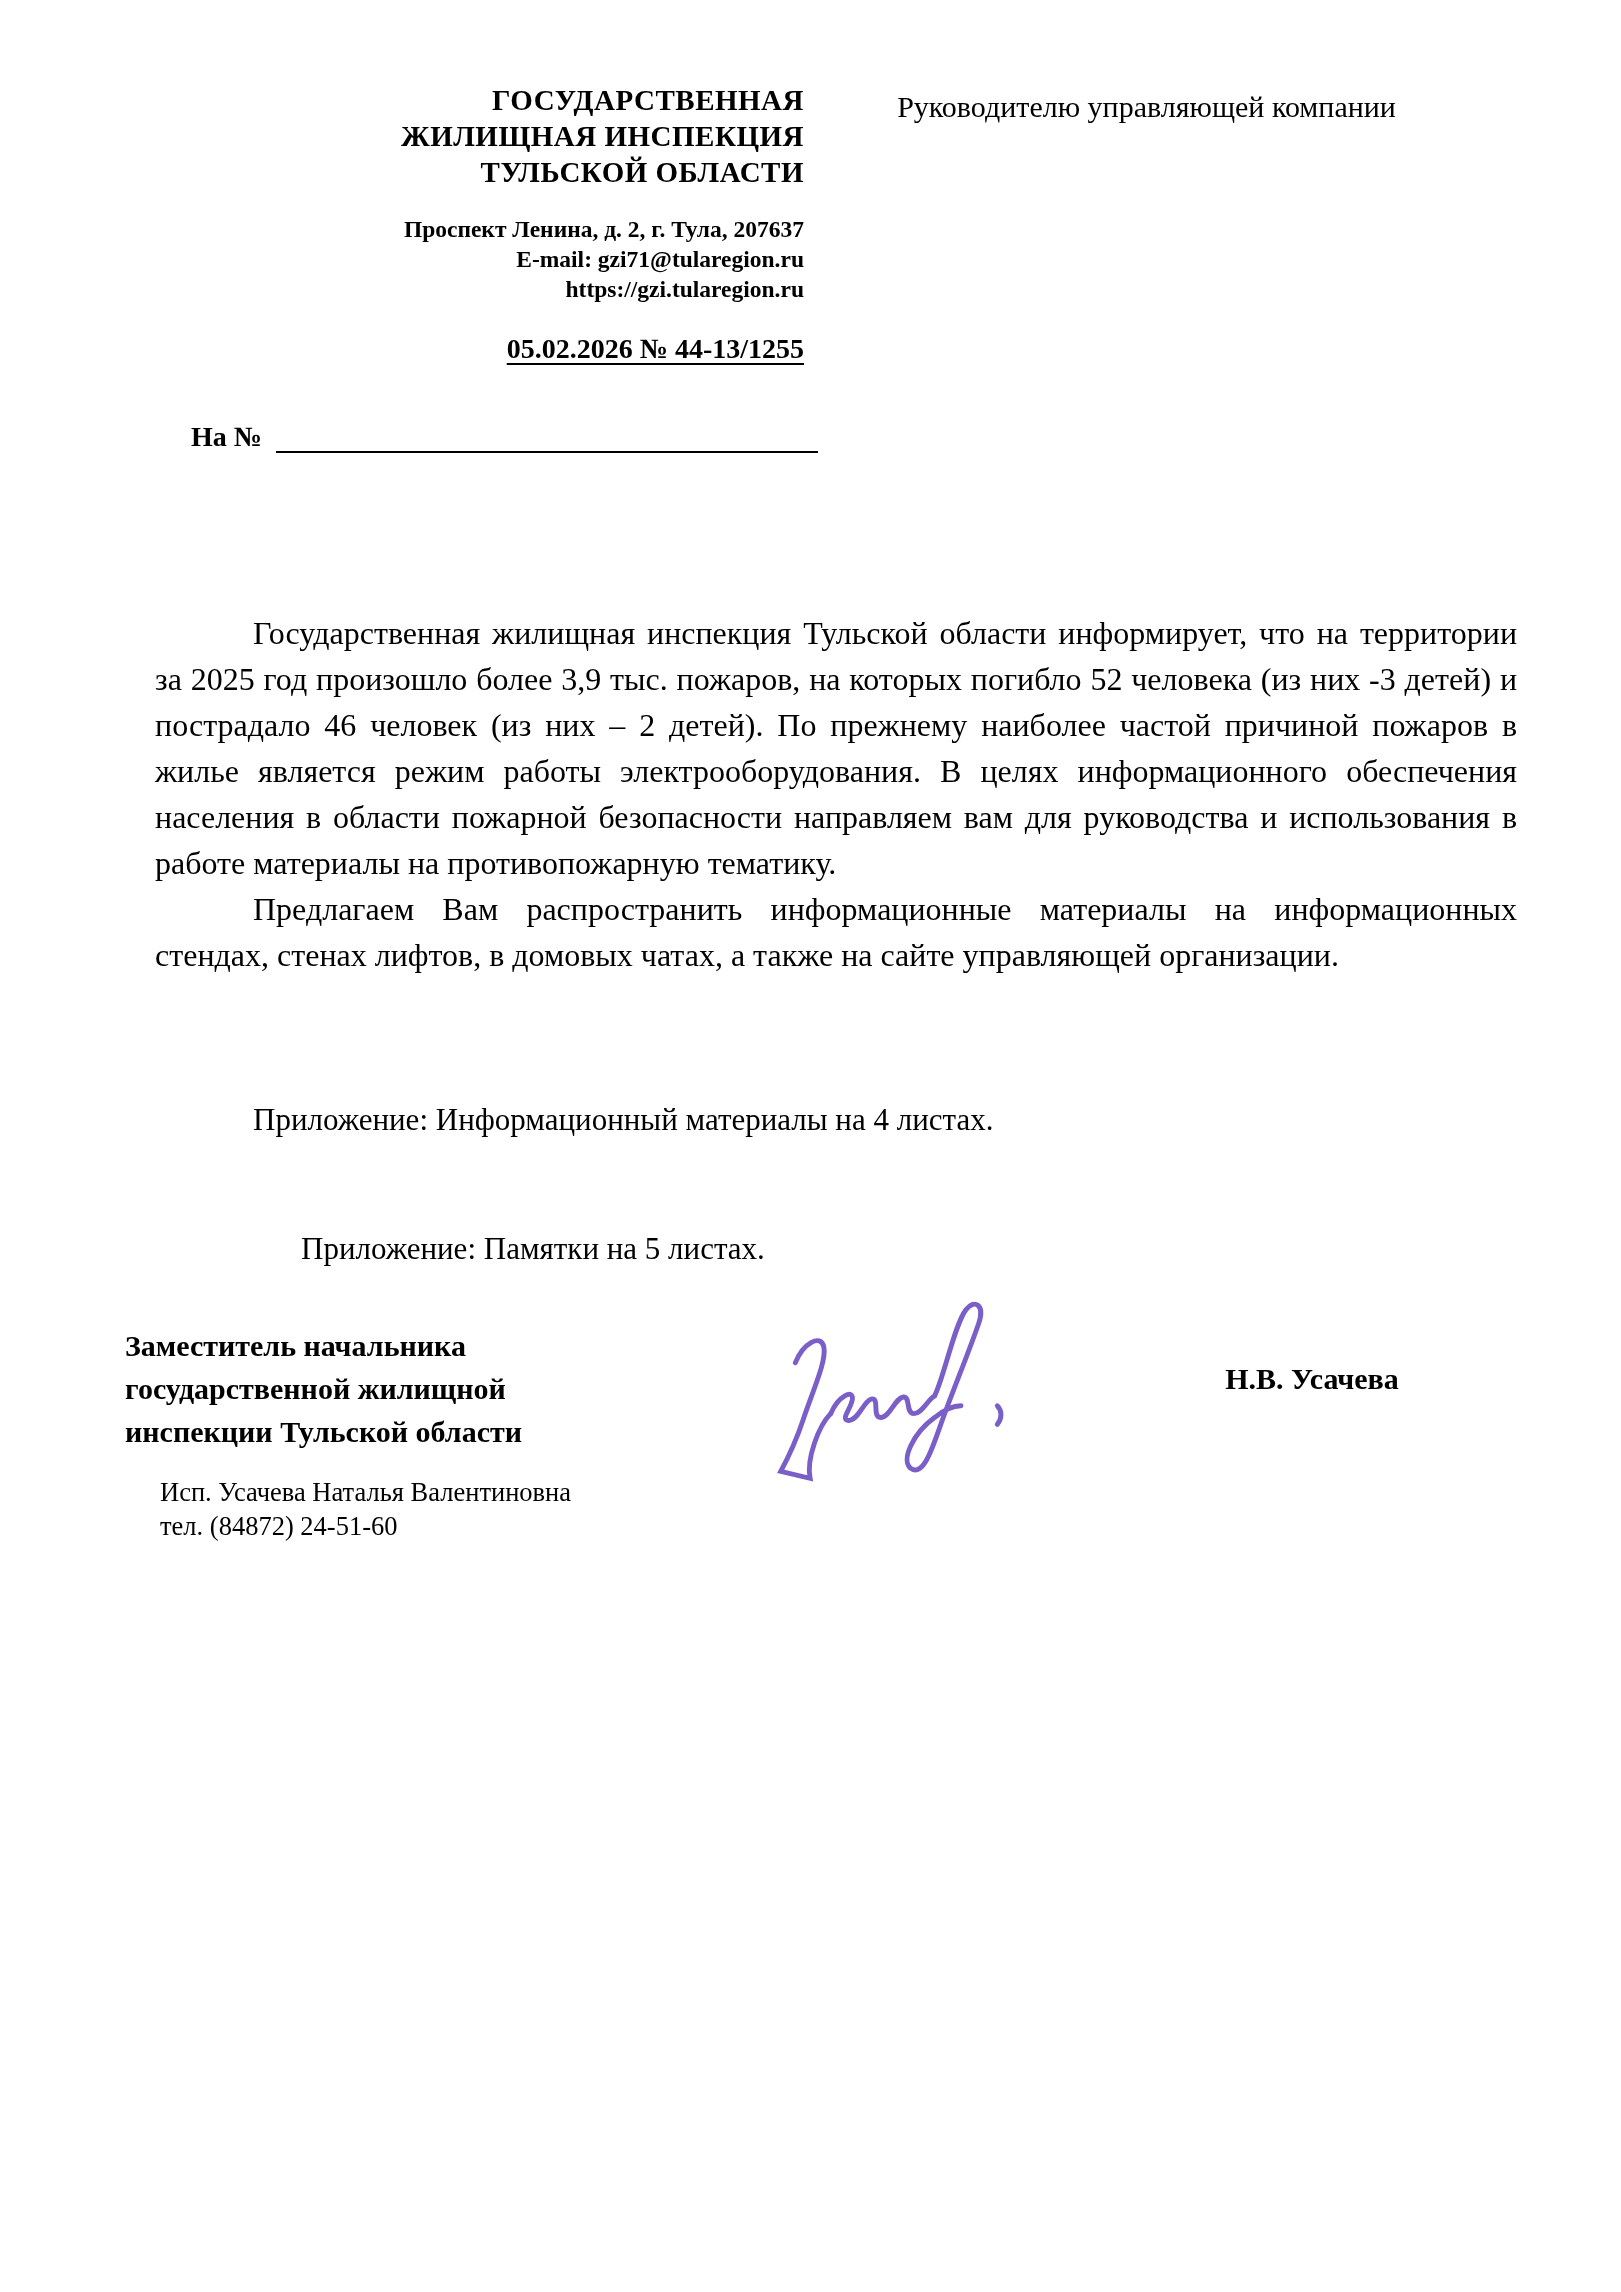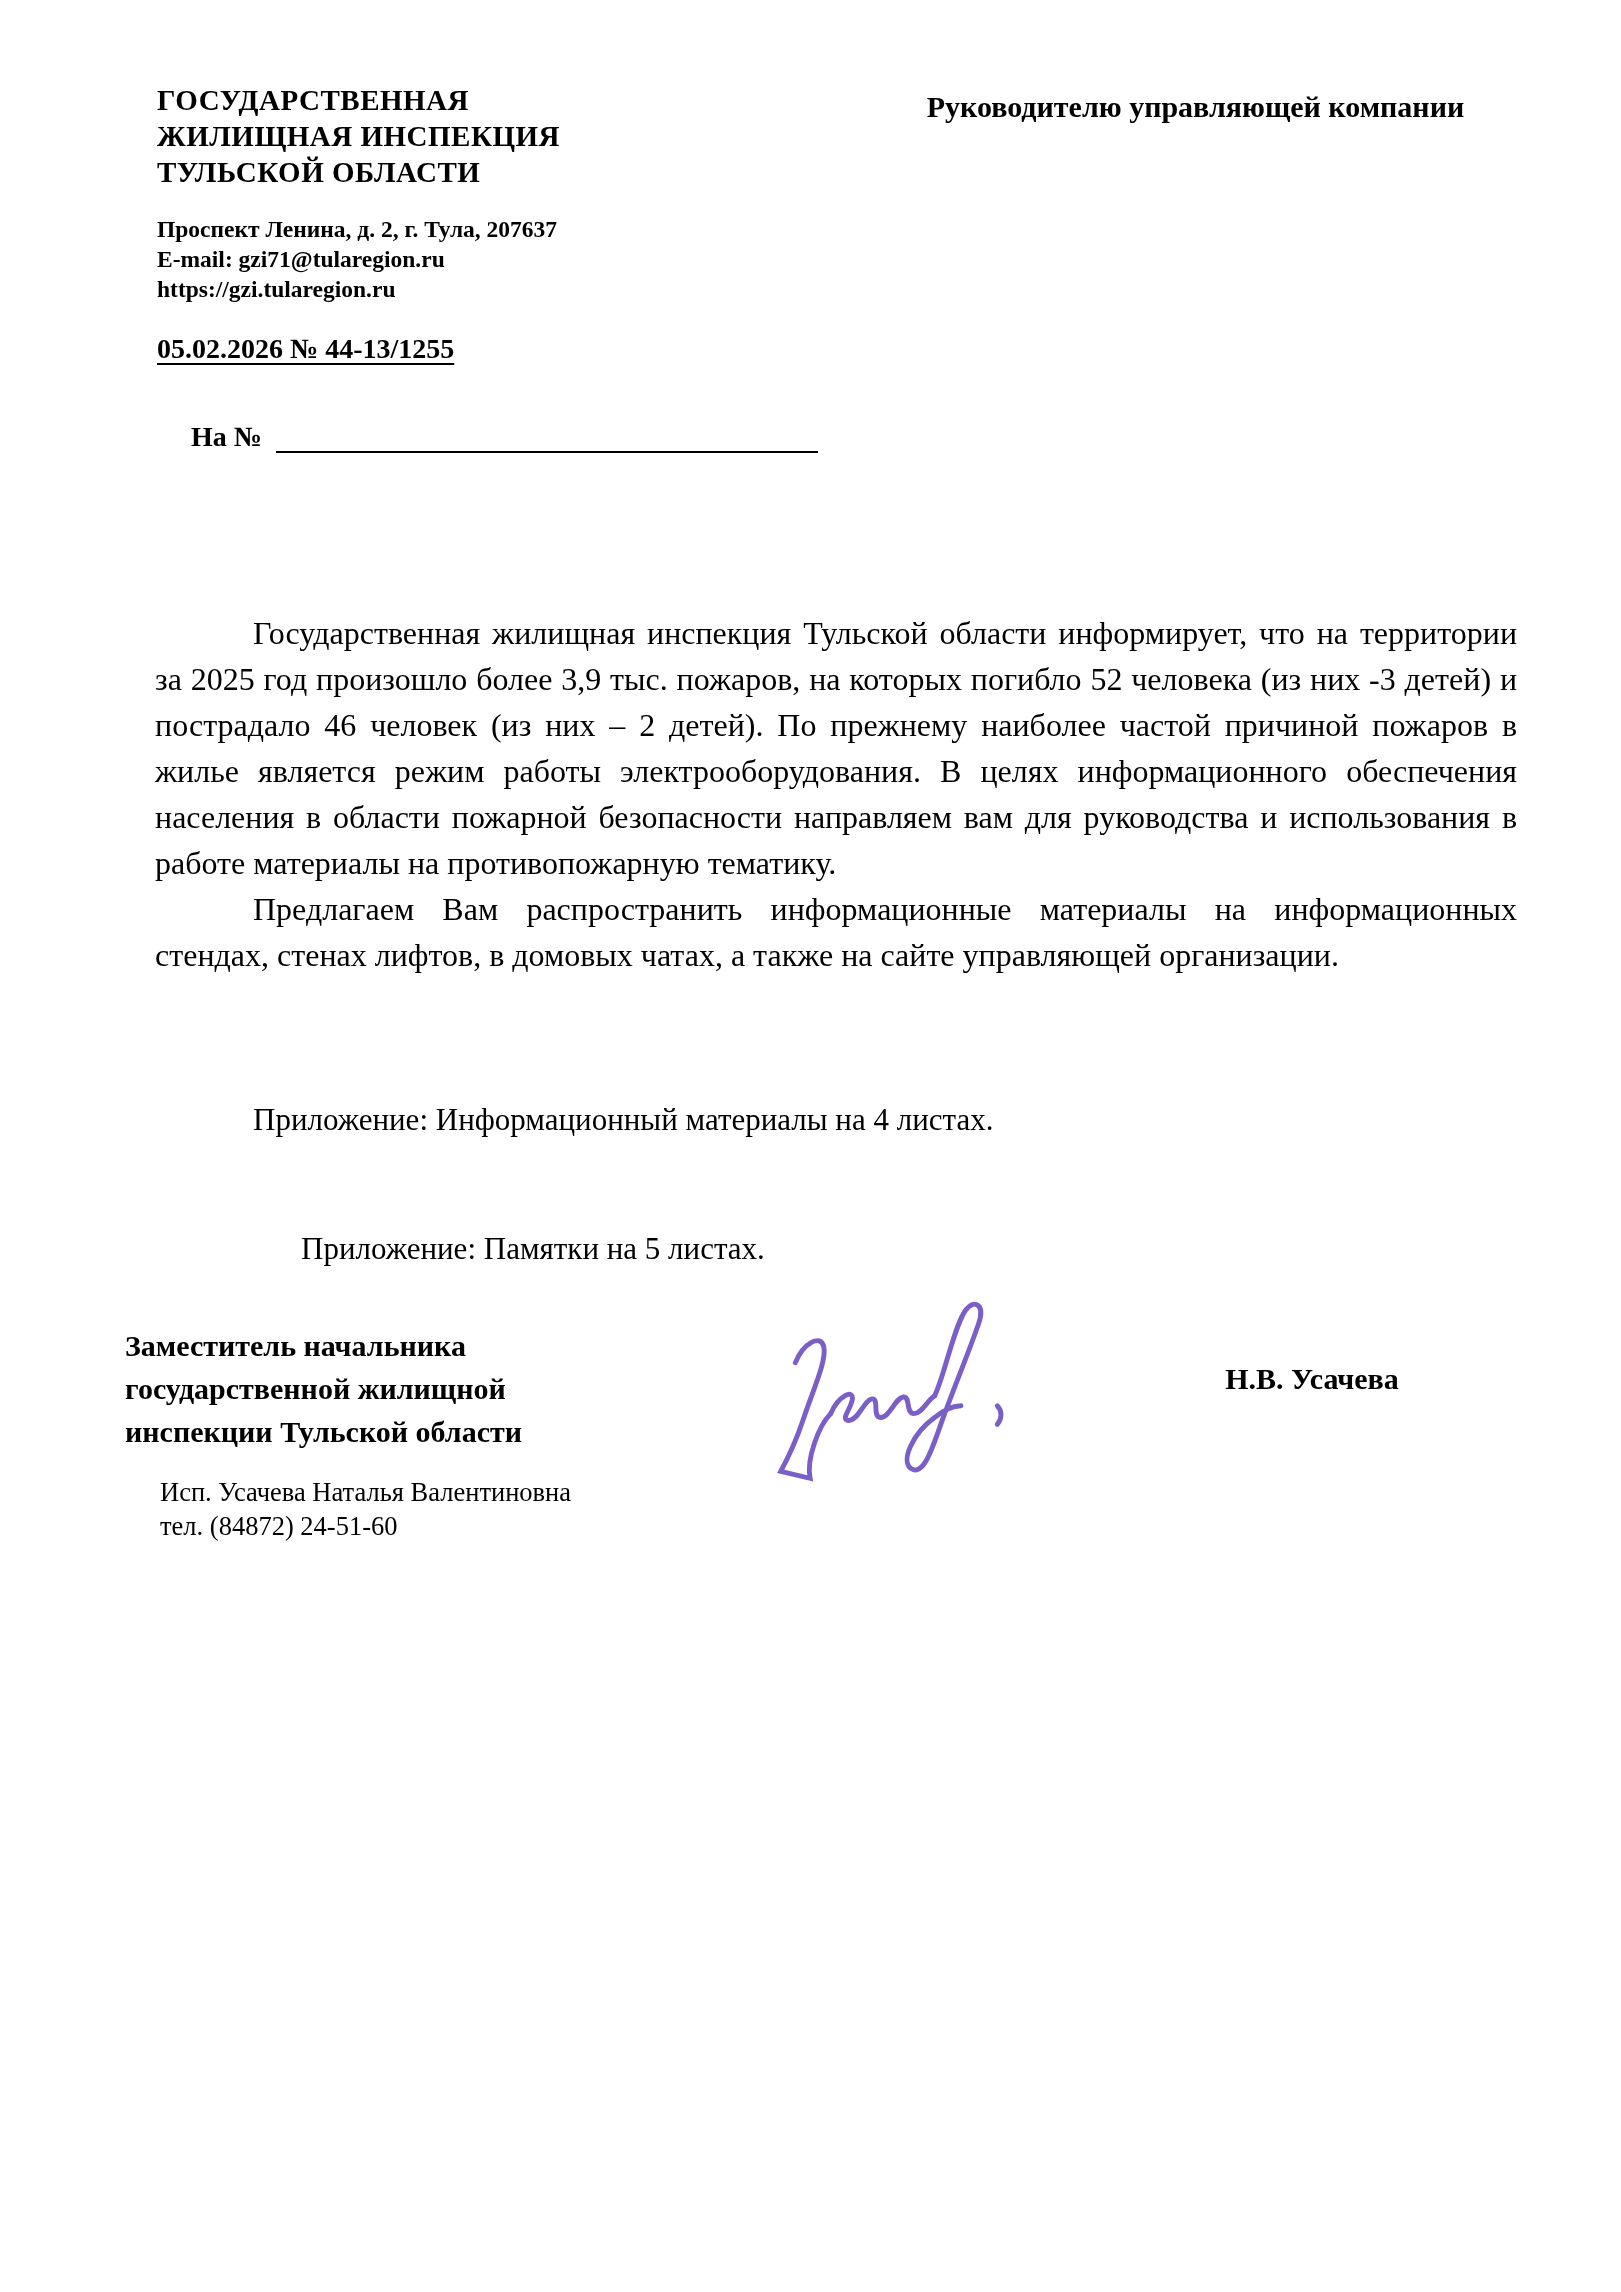--- a/index.html
+++ b/index.html
@@ -13,21 +13,21 @@
     margin: 0 auto;
     overflow: hidden;
   }
 
   
   .org-block {
     position: absolute;
     left: 157px;
     top: 82px;
     width: 647px;
-    text-align: left;
+    text-align: right;
   }
   .org-title {
     font-weight: bold;
     font-size: 29px;
     line-height: 36px;
     letter-spacing: 0.5px;
   }
   .org-title span { display: block; }
   .org-address {
     margin-top: 23.5px;
@@ -56,25 +56,25 @@
   .reply-line {
     flex: 1;
     margin-left: 13.7px;
     border-bottom: 2px solid #000;
     height: 33px;
   }
 
   
   .addressee {
     position: absolute;
-    left: 887px;
+    left: 838px;
     top: 86px;
     width: 617px;
     text-align: center;
-    font-weight: bold;
+    font-weight: normal;
     font-size: 30px;
     line-height: 42px;
   }
 
   
   .body-text {
     position: absolute;
     left: 155px;
     top: 610px;
     width: 1362px;

